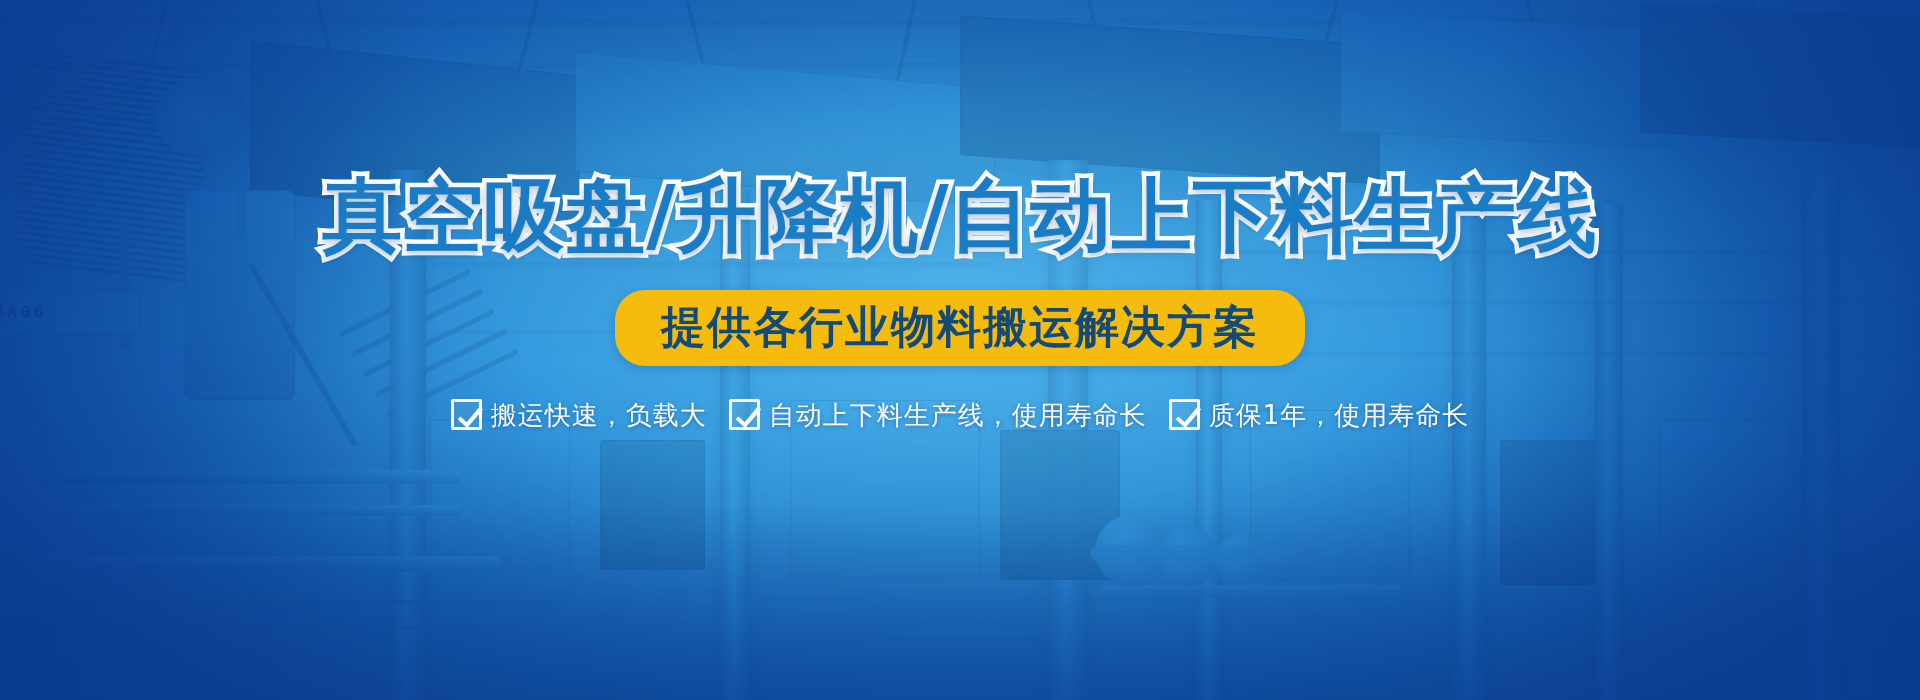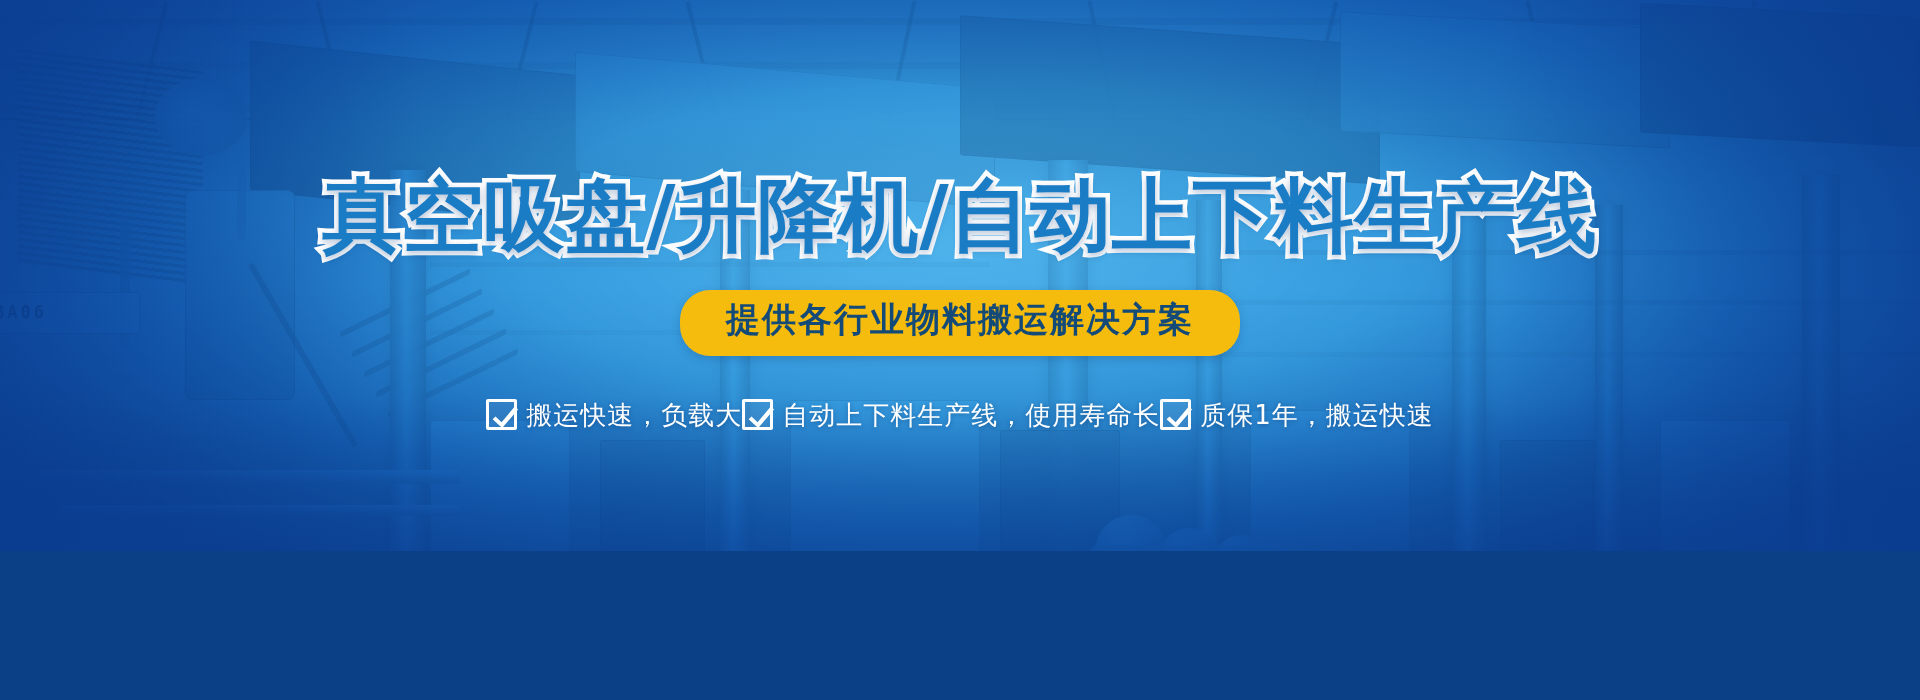--- a/index.html
+++ b/index.html
@@ -1,19 +1,19 @@
 <!DOCTYPE html>
 <html><head>
 <meta charset="utf-8">
 <style>
   html,body{margin:0;padding:0;background:#0b3f86;}
   body{font-family:"DejaVu Sans","Liberation Sans",sans-serif;}
 
   #banner{
-    position:relative;width:1920px;height:551px;overflow:hidden;
+    position:relative;width:1920px;height:700px;overflow:hidden;
     background:#1577c9;
   }
 
   
   .bg-photo{position:absolute;inset:0;overflow:hidden;filter:saturate(.55);}
 
   
   .bg-base{
     position:absolute;inset:0;
     background:
@@ -99,32 +99,32 @@
     paint-order:stroke fill;
     text-shadow:0 3px 7px rgba(8,52,120,.30);
     white-space:nowrap;
   }
 
   .subbtn-wrap{position:absolute;top:290px;left:0;width:100%;text-align:center;}
   .subbtn{
     display:inline-block;
     background:#f5bc0d;
     color:#134a78;
-    font-size:34px;font-weight:700;line-height:1;
+    font-size:44px;font-weight:700;line-height:1;
     padding:15px 46px 17px;
     border-radius:30px;
     letter-spacing:2px;
     box-shadow:0 3px 10px rgba(8,48,110,.22);
     white-space:nowrap;
-    font-family:Liberation Mono, monospace;
   }
 
   .features{
     position:absolute;top:399px;left:0;width:100%;
     display:flex;justify-content:center;align-items:center;
+    gap:22px;
   }
   .feature{display:flex;align-items:center;gap:9px;white-space:nowrap;}
   .check-box{
     width:31px;height:31px;flex:0 0 31px;
     border:3px solid #ffffff;border-radius:2px;
     position:relative;box-sizing:border-box;
     background:rgba(255,255,255,.07);
   }
   .check-box::before{
     content:"";position:absolute;
@@ -251,18 +251,18 @@
         </span>
         <span class="feature-text">自动上下料生产线，使用寿命长</span>
       </div>
 
       <div class="feature">
         <span class="check-box">
           <svg class="check-mark" viewBox="0 0 26 26" aria-hidden="true">
             <path d="M3.5 13.4 L9.6 19.2 L23 3.2 L26 6.4 L10.2 25 L0.6 16.2 Z" fill="#ffffff"></path>
           </svg>
         </span>
-        <span class="feature-text">质保1年，搬运快速</span>
+        <span class="feature-text">质保1年，使用寿命长</span>
       </div>
 
     </div>
   </div>
 </div>
 
 </body></html>

